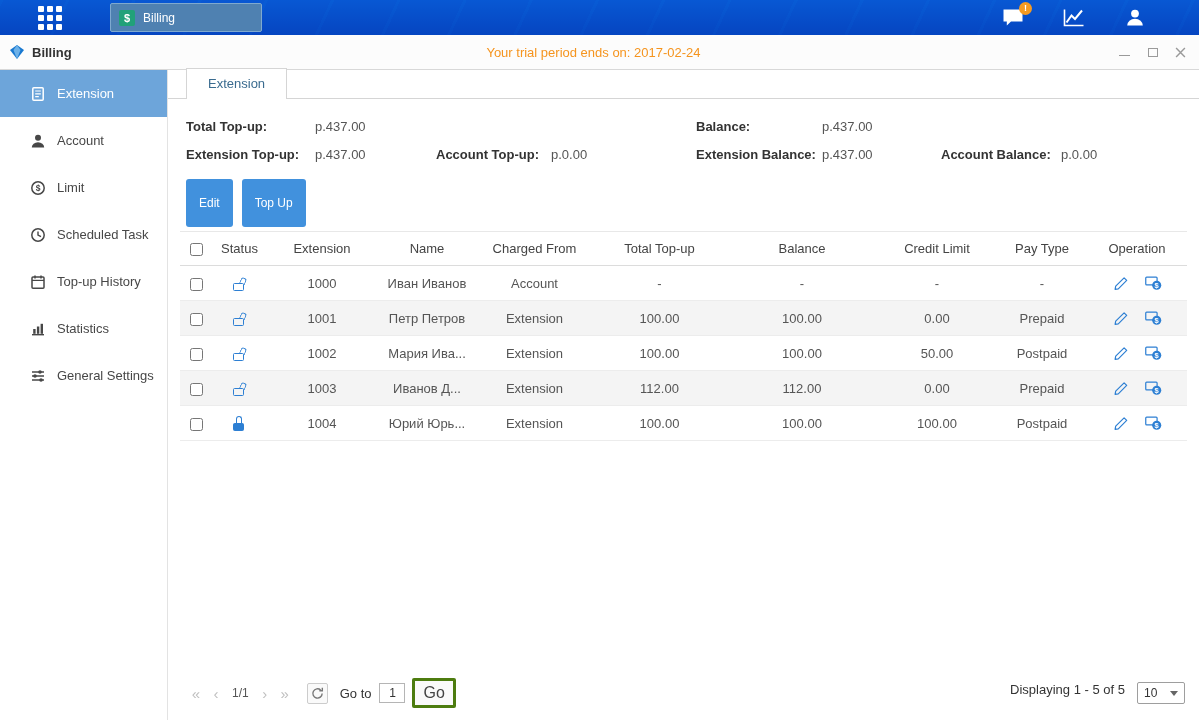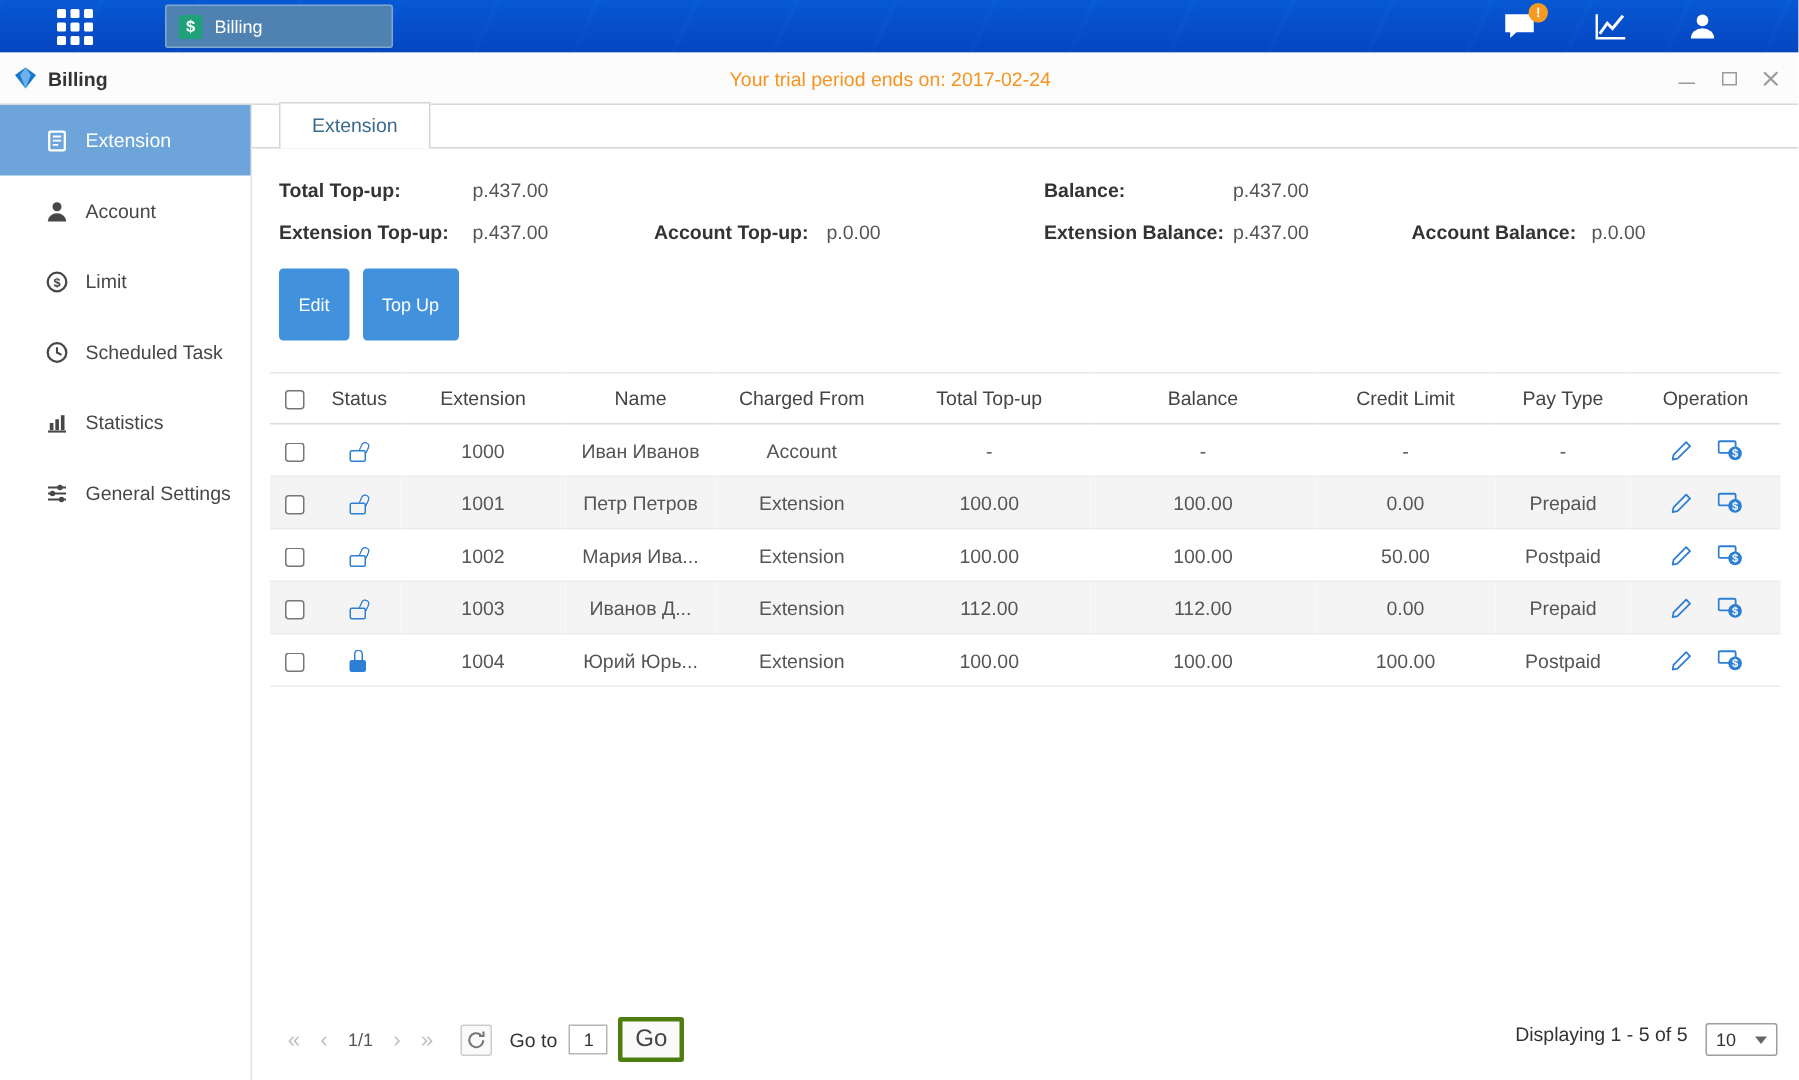--- a/index.html
+++ b/index.html
@@ -60,21 +60,21 @@
   .sumrow2{grid-template-columns:129px 121px 115px 145px 126px 119px 120px auto}
   .sum-label{font-weight:bold;color:#333}
   .sum-value{color:#555}
 
   
   .btnrow{margin:17px 0 0 6px;display:flex;gap:9px}
   .btn{background:#4191dd;color:#fff;font-size:12px;border:none;padding:17px 13px;border-radius:3px;cursor:pointer;
     font-family:"Liberation Sans",sans-serif}
 
   
-  .table-wrap{margin-top:21px}
+  .table-wrap{margin-top:4px}
   table{width:1007px;border-collapse:collapse;table-layout:fixed;font-size:13px;color:#555}
   thead tr{border-top:1px solid #e8e8e8;border-bottom:1px solid #dcdcdc}
   th{height:34px;font-weight:normal;color:#444;text-align:center;white-space:nowrap}
   tbody tr{height:35px;border-bottom:1px solid #ececec}
   tbody tr:nth-child(even){background:#f4f4f4}
   td{text-align:center;overflow:hidden;white-space:nowrap;text-overflow:ellipsis;padding:0 2px}
   input[type=checkbox]{width:13px;height:13px;cursor:pointer;vertical-align:middle}
 
   .lock{width:15px;height:15px;position:relative;display:inline-block;vertical-align:middle;cursor:pointer}
   .lk-body{position:absolute;left:1px;bottom:0;width:11px;height:8px;border:1.5px solid #2d7fd3;border-radius:1.5px}
@@ -189,20 +189,28 @@
         <text x="8" y="11" font-size="8.5" text-anchor="middle" fill="currentColor" font-weight="bold" font-family="Liberation Sans, sans-serif">$</text>
       </svg>
       <span>Limit</span>
     </div>
     <div class="side-item">
       <svg viewBox="0 0 16 16">
         <circle cx="8" cy="8" r="6.2" fill="none" stroke="currentColor" stroke-width="1.5"></circle>
         <path d="M8 4.5 V8 L11 9.6" stroke="currentColor" stroke-width="1.4" fill="none"></path>
       </svg>
       <span>Scheduled Task</span>
+    </div>
+    <div class="side-item">
+      <svg viewBox="0 0 16 16">
+        <rect x="2" y="3" width="12" height="11.2" rx="1" fill="none" stroke="currentColor" stroke-width="1.5"></rect>
+        <path d="M2 6.4 h12" stroke="currentColor" stroke-width="1.2"></path>
+        <path d="M5 1.4 v3 M11 1.4 v3" stroke="currentColor" stroke-width="1.5"></path>
+      </svg>
+      <span>Top-up History</span>
     </div>
     <div class="side-item">
       <svg viewBox="0 0 16 16">
         <path d="M2 13.7 h12" stroke="currentColor" stroke-width="1.4"></path>
         <rect x="3.2" y="8" width="2.4" height="4.8" fill="currentColor"></rect>
         <rect x="6.9" y="5.5" width="2.4" height="7.3" fill="currentColor"></rect>
         <rect x="10.6" y="2.8" width="2.4" height="10" fill="currentColor"></rect>
       </svg>
       <span>Statistics</span>
     </div>

